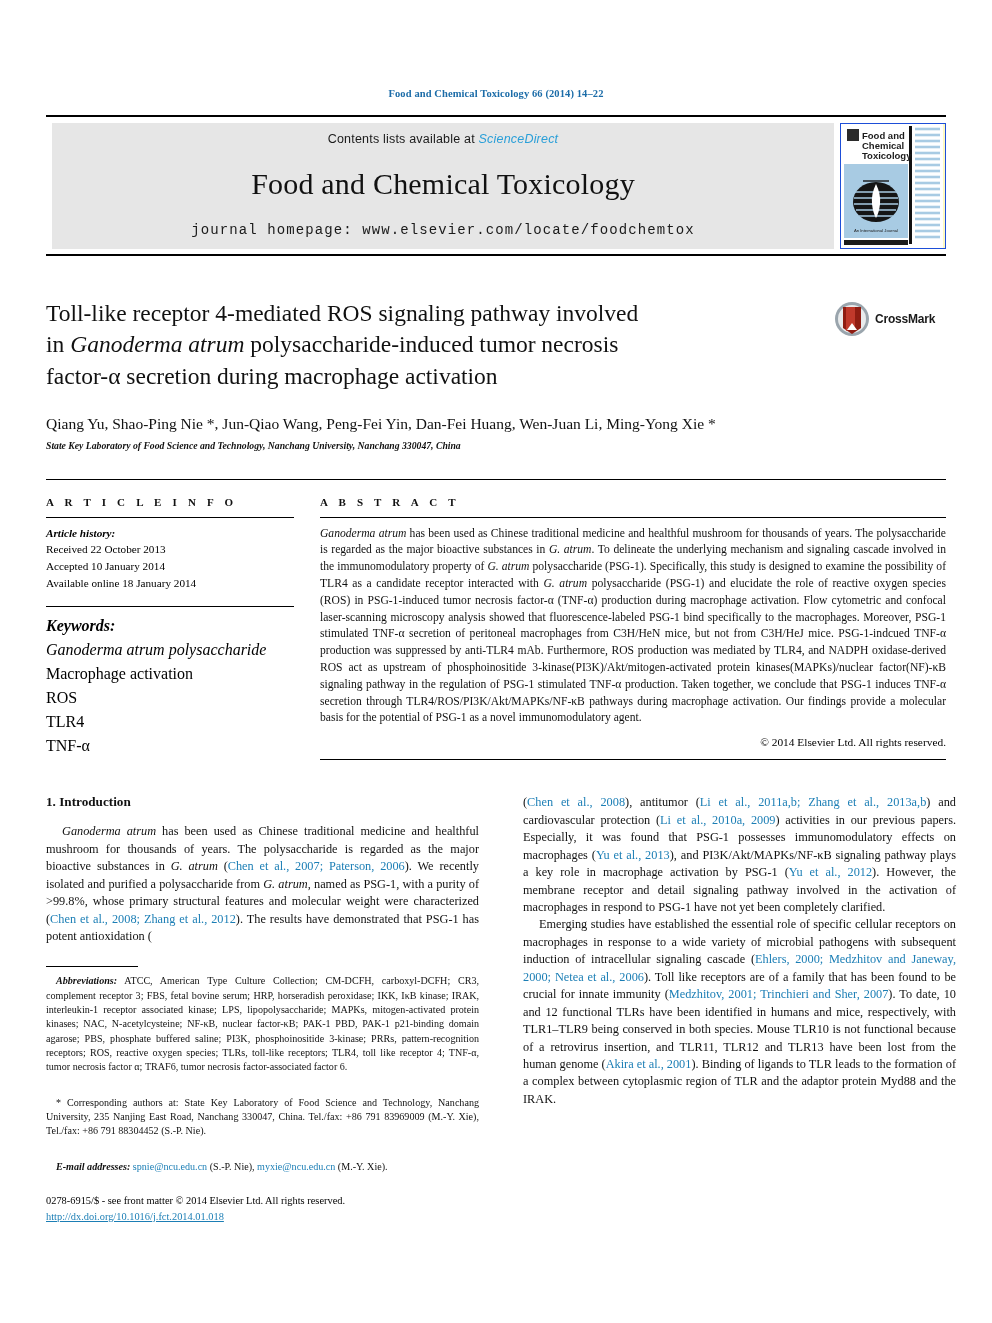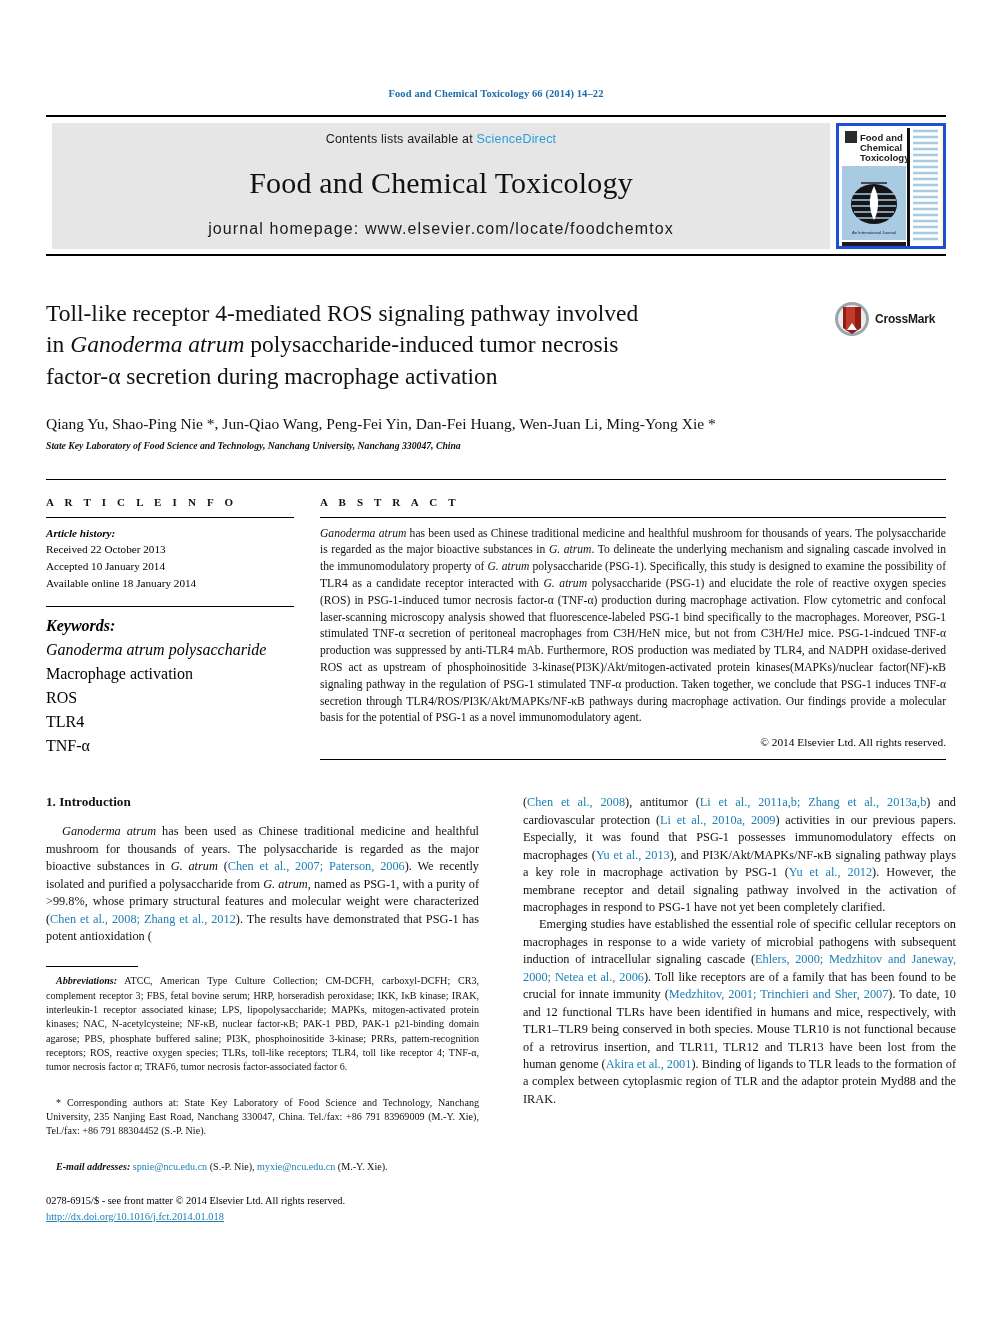--- a/index.html
+++ b/index.html
@@ -72,37 +72,37 @@
     justify-content: space-between;
     padding: 9px 0 11px 0;
     box-sizing: border-box;
   }
   .contents-line {
     font-family: "Liberation Sans", sans-serif;
     font-size: 12.5px;
     color: #1a1a1a;
     letter-spacing: .2px;
   }
-  .contents-line .sd { color: #2a9fd8; }
+  .contents-line .sd { color: #2a9fd8; font-style: italic; }
   .journal-name {
     font-family: "Liberation Serif", serif;
     font-size: 30px;
     color: #111;
     letter-spacing: .2px;
   }
   .homepage-line {
-    font-family: Liberation Sans, sans-serif;
-    font-size: 16px;
+    font-family: Liberation Mono, monospace;
+    font-size: 14px;
     letter-spacing: 1.1px;
     color: #1a1a1a;
   }
   .cover {
     width: 104px;
     flex: 0 0 104px;
-    border: 3px solid #1d4ed8;
+    border: 1px solid #1d4ed8;
     background: #fef9c3;
     position: relative;
     overflow: hidden;
   }
 
   
   .title-block { margin-top: 42px; position: relative; }
   .article-title {
     font-family: "Liberation Serif", serif;
     font-size: 23.5px;

